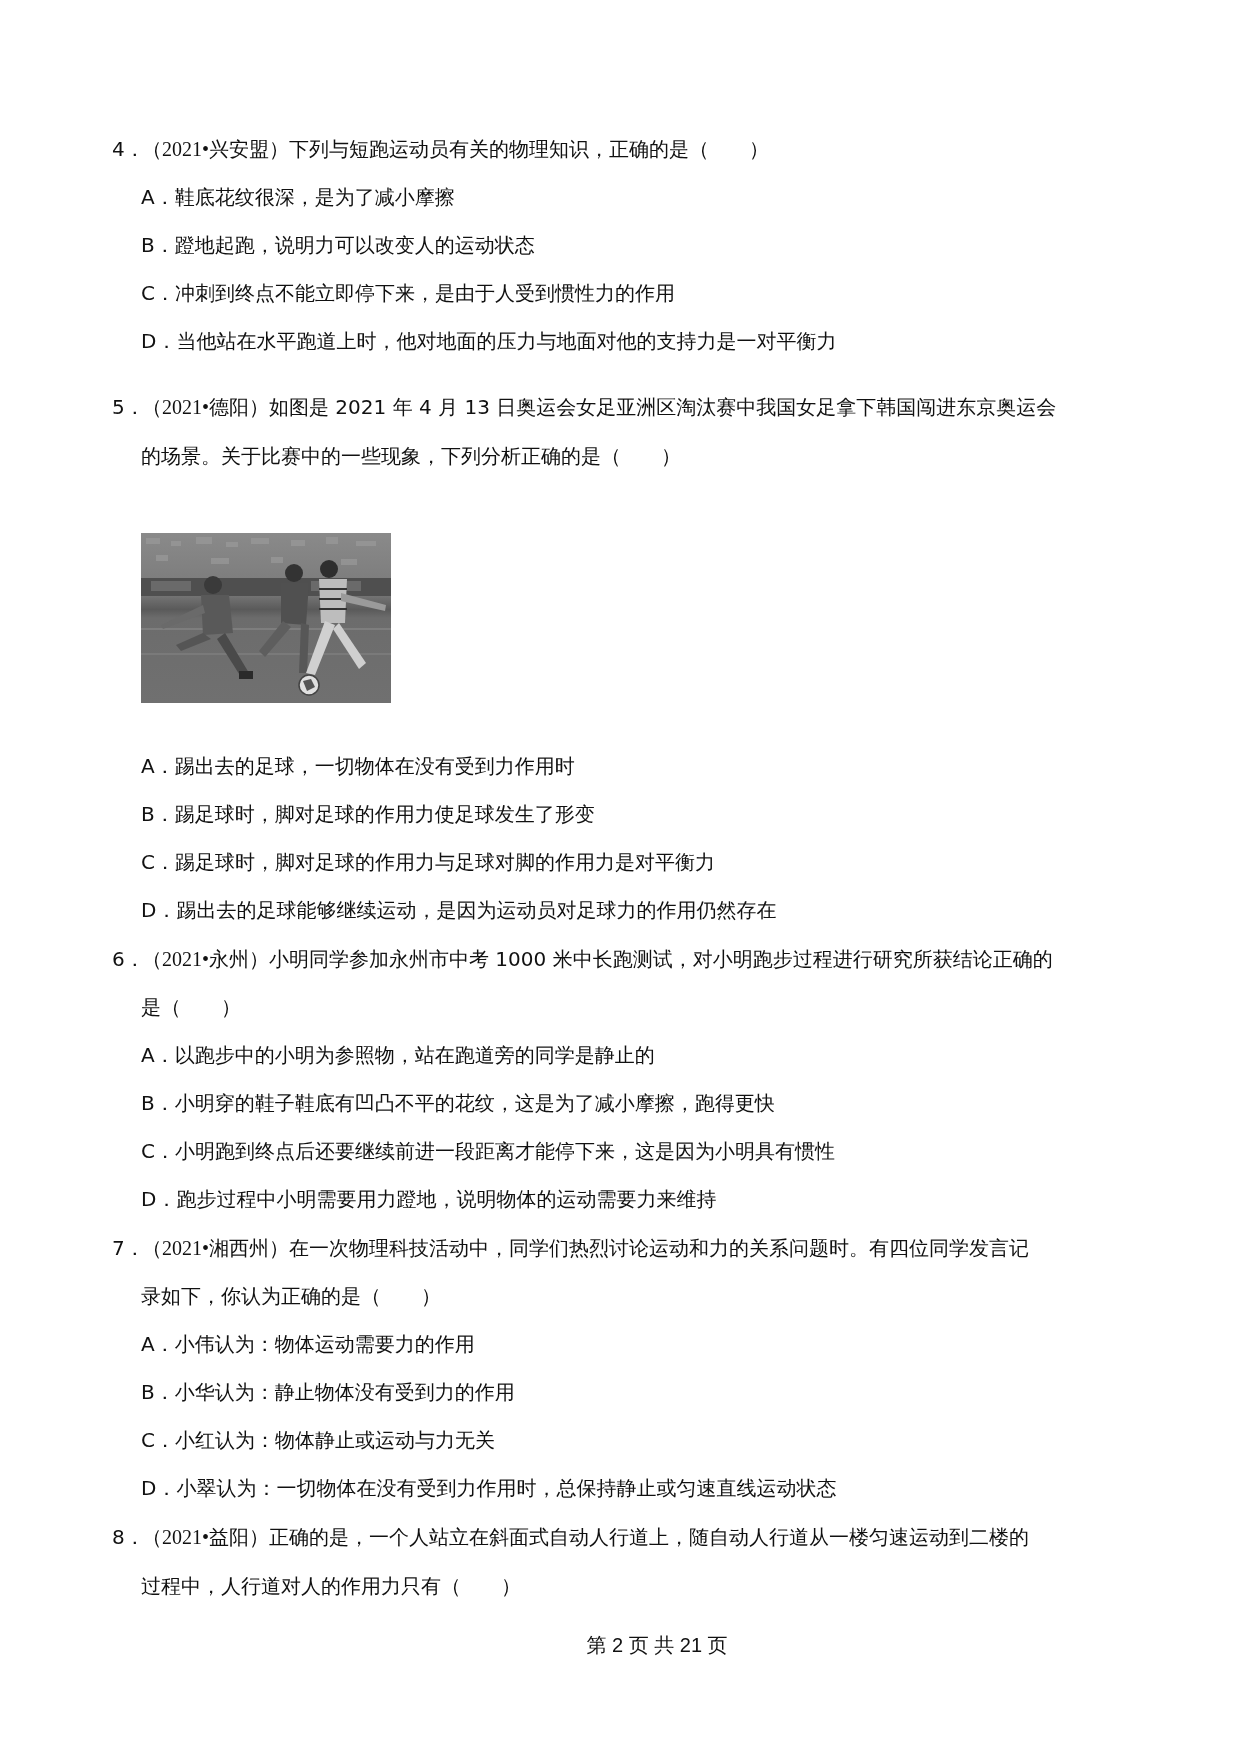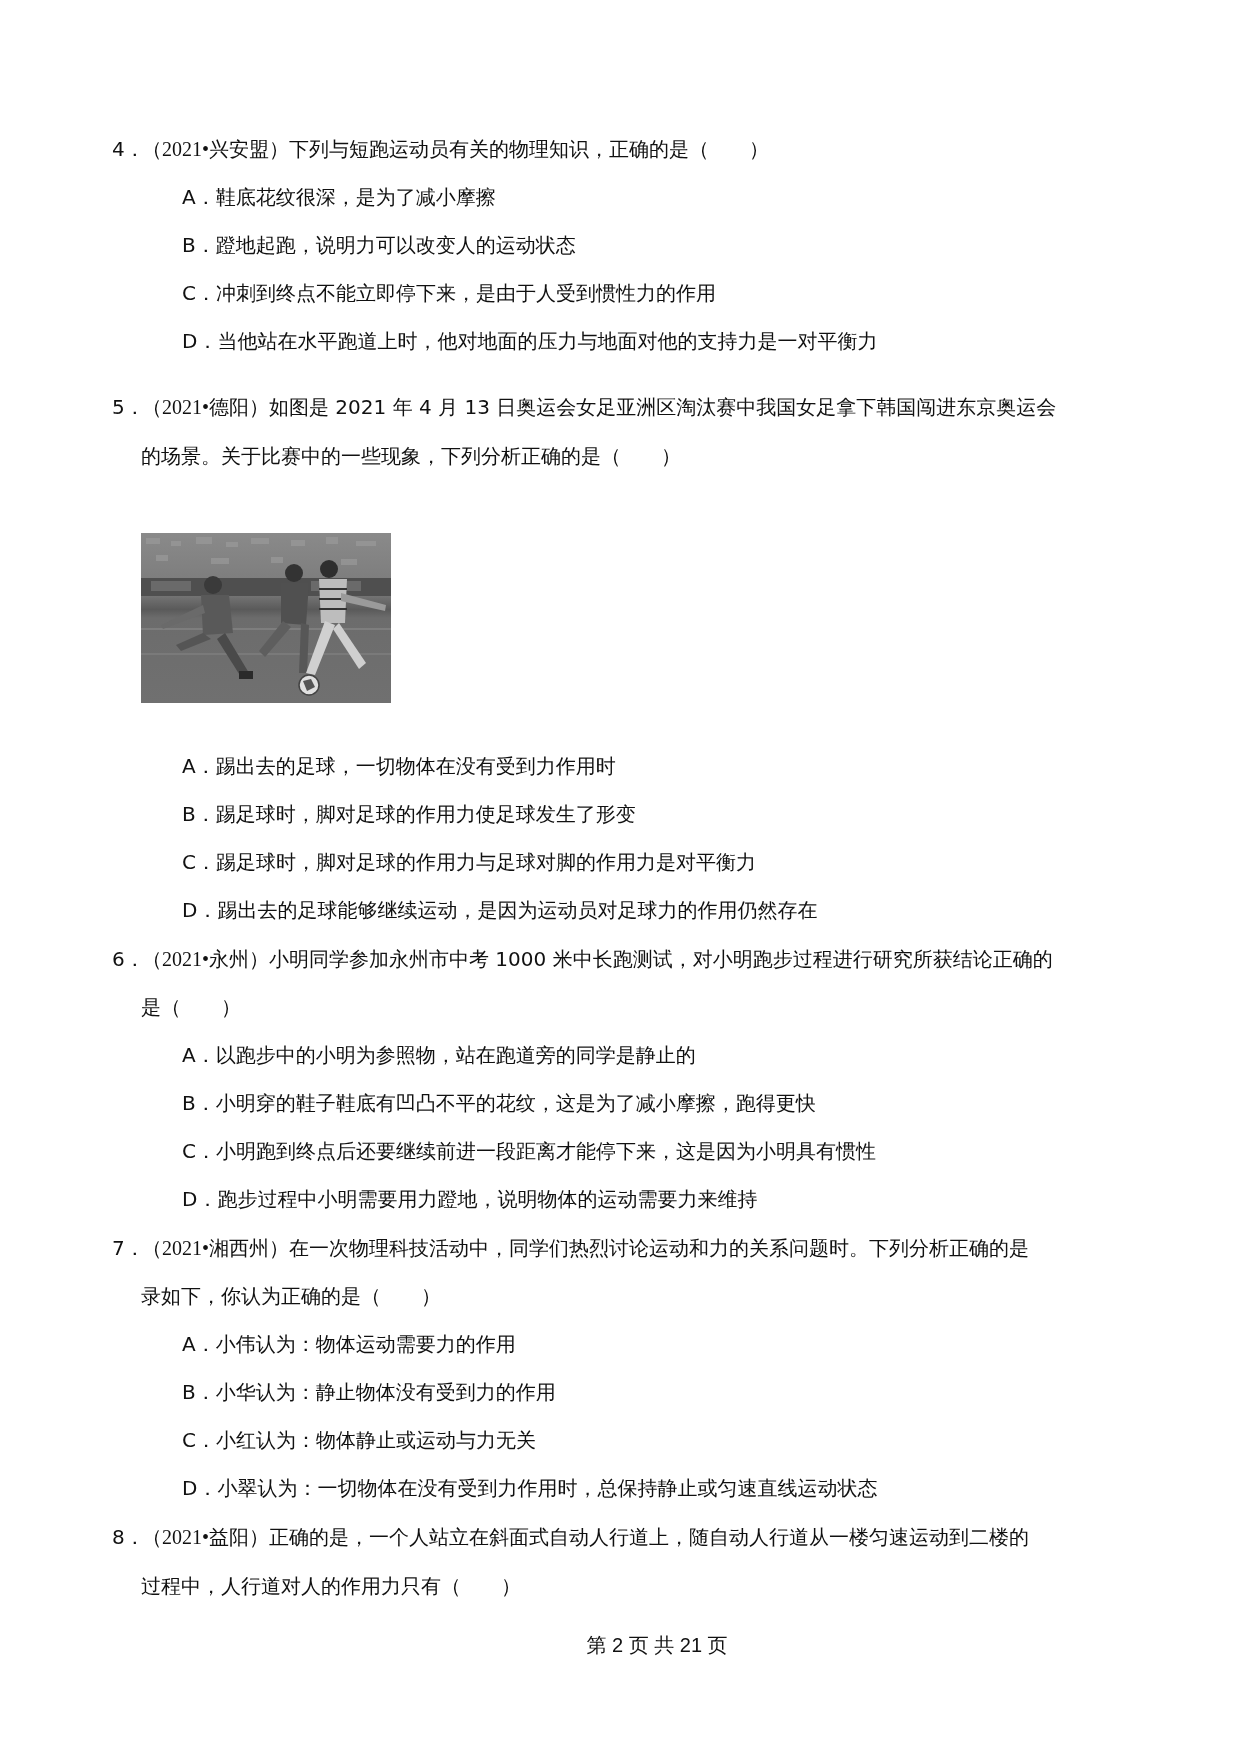--- a/index.html
+++ b/index.html
@@ -23,21 +23,21 @@
     }
     .line {
       position: absolute;
       font-size: 20px;
       line-height: 28px;
       white-space: nowrap;
       letter-spacing: 0px;
     }
     .q-stem { left: 112px; }
     .q-cont { left: 141px; }
-    .opt { left: 141px; margin-left: 41px; }
+    .opt { left: 141px; }
     .num { display: inline-block; width: 30px; }
     .src { font-family: "Liberation Serif", "DejaVu Serif", serif; }
     .figure {
       position: absolute;
       left: 141px;
       top: 533px;
       width: 250px;
       height: 170px;
       background: #6e6e6e;
       overflow: hidden;
@@ -144,21 +144,21 @@
   <div class="line q-stem" style="top:945px;">
     <span class="num">6．</span><span class="src">（2021•永州）</span><span>小明同学参加永州市中考 1000 米中长跑测试，对小明跑步过程进行研究所获结论正确的</span>
   </div>
   <div class="line q-cont" style="top:993px;">是（　　）</div>
   <div class="line opt" style="top:1041px;">A．以跑步中的小明为参照物，站在跑道旁的同学是静止的</div>
   <div class="line opt" style="top:1089px;">B．小明穿的鞋子鞋底有凹凸不平的花纹，这是为了减小摩擦，跑得更快</div>
   <div class="line opt" style="top:1137px;">C．小明跑到终点后还要继续前进一段距离才能停下来，这是因为小明具有惯性</div>
   <div class="line opt" style="top:1185px;">D．跑步过程中小明需要用力蹬地，说明物体的运动需要力来维持</div>
 
   <div class="line q-stem" style="top:1234px;">
-    <span class="num">7．</span><span class="src">（2021•湘西州）</span><span>在一次物理科技活动中，同学们热烈讨论运动和力的关系问题时。下列分析正确的是</span>
+    <span class="num">7．</span><span class="src">（2021•湘西州）</span><span>在一次物理科技活动中，同学们热烈讨论运动和力的关系问题时。有四位同学发言记</span>
   </div>
   <div class="line q-cont" style="top:1282px;">录如下，你认为正确的是（　　）</div>
   <div class="line opt" style="top:1330px;">A．小伟认为：物体运动需要力的作用</div>
   <div class="line opt" style="top:1378px;">B．小华认为：静止物体没有受到力的作用</div>
   <div class="line opt" style="top:1474px;">D．小翠认为：一切物体在没有受到力作用时，总保持静止或匀速直线运动状态</div>
   <div class="line opt" style="top:1426px;">C．小红认为：物体静止或运动与力无关</div>
 
   <div class="line q-stem" style="top:1523px;">
     <span class="num">8．</span><span class="src">（2021•益阳）</span><span>正确的是，一个人站立在斜面式自动人行道上，随自动人行道从一楼匀速运动到二楼的</span>
   </div>

